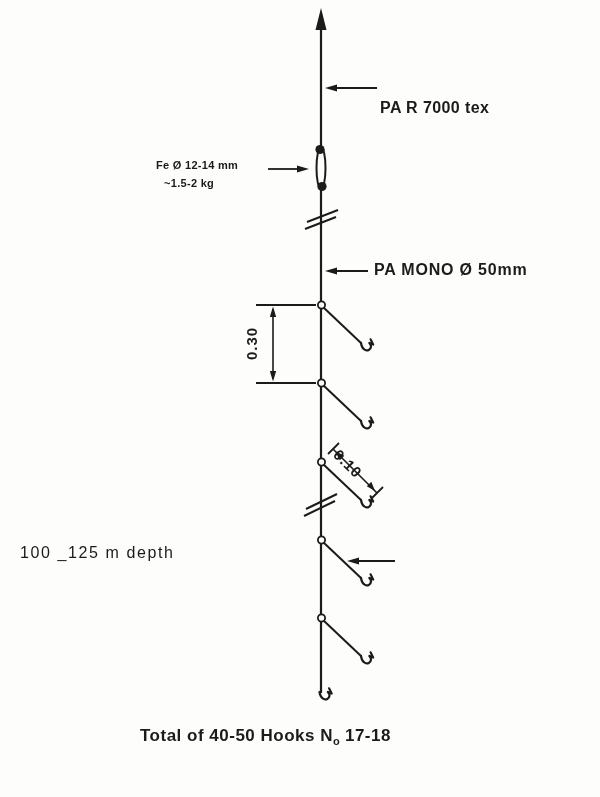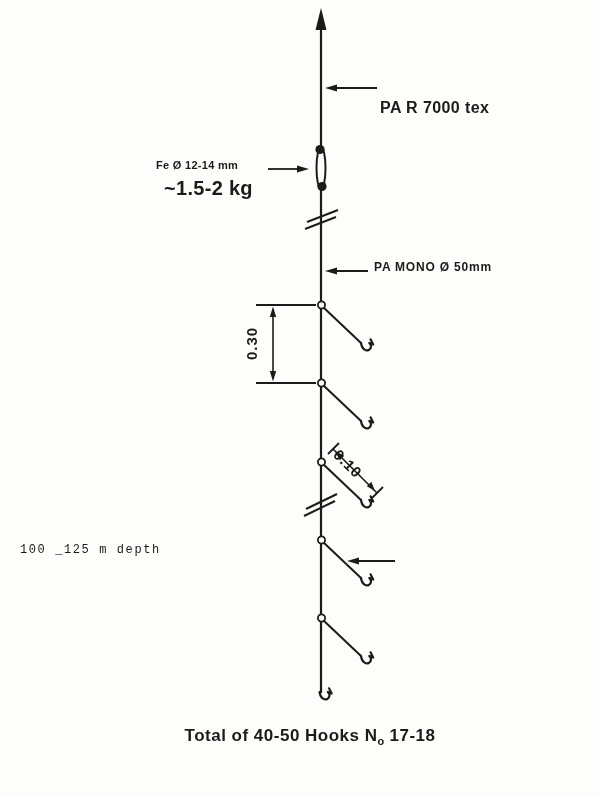--- a/index.html
+++ b/index.html
@@ -6,48 +6,47 @@
   .page{
     position:relative;
     width:600px;height:797px;
     background:#fdfdfc;
     font-family:"Liberation Sans",sans-serif;
     overflow:hidden;
   }
   .lbl{
     position:absolute;
     font-weight:bold;
-    font-size:12px;
+    font-size:16px;
     letter-spacing:0.8px;
     color:#1b1b19;
     white-space:nowrap;
     line-height:1.1;
   }
   .lbl-par7000{left:380px;top:75px;font-size:16px;letter-spacing:0.4px;margin-top:24px;}
   .lbl-fe1{left:156px;top:159px;font-size:11px;letter-spacing:0.3px;}
-  .lbl-fe2{left:164px;top:177px;font-size:20px;letter-spacing:0.3px;}
+  .lbl-fe2{left:164px;top:177px;font-size:11px;letter-spacing:0.3px;}
   .lbl-m50{left:374px;top:261px;}
   .lbl-m040{left:399px;top:552px;letter-spacing:1px;}
   .lbl-depth{
     left:20px;top:544px;
-    font-family:Liberation Mono, monospace;
+    font-family:Liberation Sans, sans-serif;
     font-weight:normal;
-    font-size:12px;letter-spacing:1.6px;text-align:right;
+    font-size:16px;letter-spacing:1.6px;text-align:right;
   }
   .dim-text{
     position:absolute;
     font-weight:bold;font-size:15px;color:#1b1b19;
     text-align:center;white-space:nowrap;letter-spacing:1px;
   }
   .dim-030{left:227px;top:335px;width:48px;transform:rotate(-90deg);}
   .dim-010{left:319px;top:455px;width:58px;transform:rotate(45deg);}
   .caption{
     position:absolute;
     left:140px;top:726px;width:340px;
-    text-align:center;
     font-weight:bold;font-size:17px;letter-spacing:0.5px;
     color:#1b1b19;white-space:nowrap;
   }
   .caption .no-sub{
     font-size:11px;
     vertical-align:-4px;
     letter-spacing:0;
   }
   svg{position:absolute;left:0;top:0;}
 </style>

